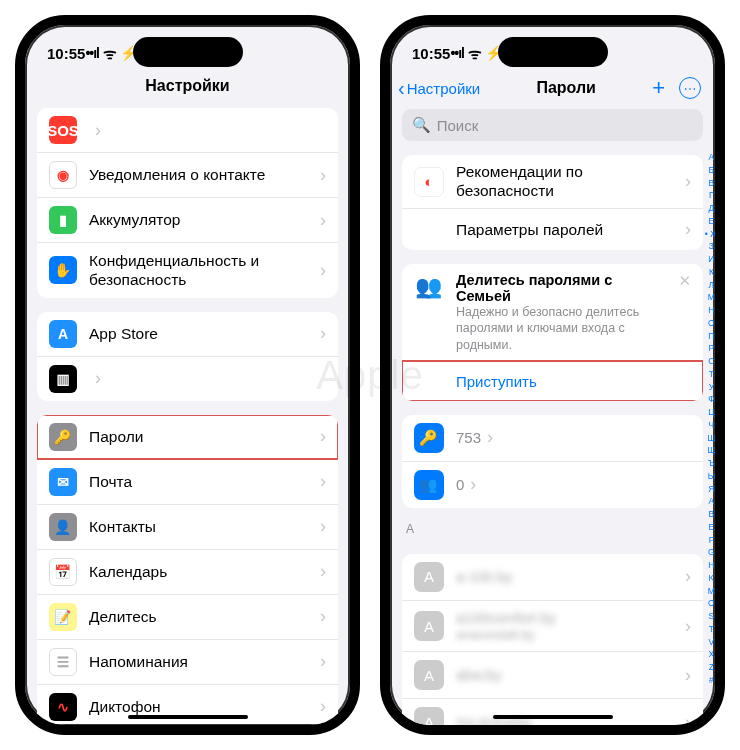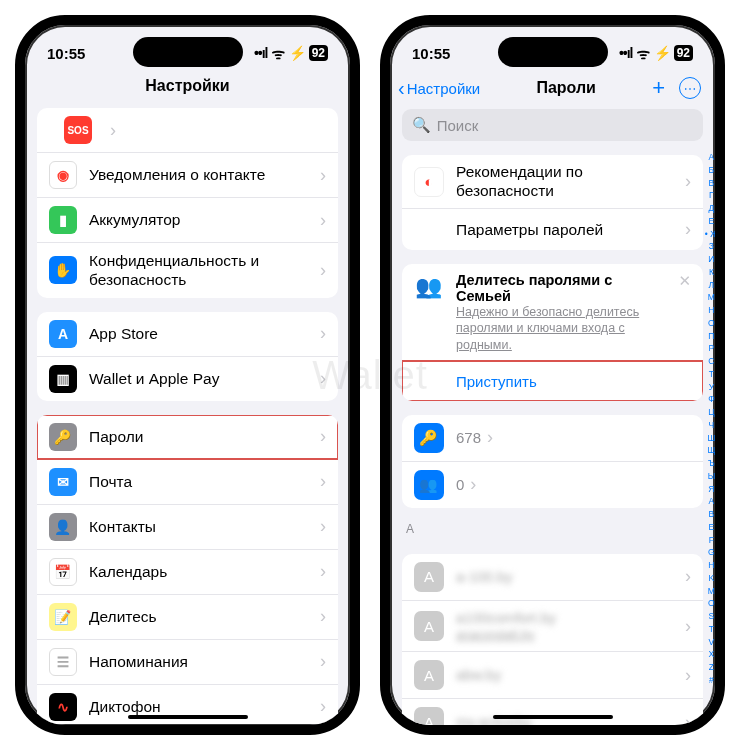--- a/index.html
+++ b/index.html
@@ -7,21 +7,21 @@
   .phone {
     width: 345px; height: 720px; background: #f2f2f7;
     border: 10px solid #000; border-radius: 50px; position: relative; overflow: hidden;
     box-shadow: inset 0 0 0 2px #333;
   }
   .notch {
     position: absolute; top: 12px; left: 50%; transform: translateX(-50%);
     width: 110px; height: 30px; background: #000; border-radius: 16px; z-index: 10;
   }
   .statusbar {
-    display: flex; justify-content: space-between; align-items: center;
+    display: flex; align-items: center;
     padding: 12px 22px 0; height: 44px; font-size: 15px; font-weight: 600;
   }
   .statusbar .right { display: flex; gap: 4px; align-items: center; font-size:14px;}
   .signal::before { content:"••ıl"; letter-spacing: -1px; font-weight: bold;}
   .wifi::before { content:"ᯤ"; font-size: 15px;}
   .battery { display: inline-flex; align-items: center; gap: 2px; }
   .battery .box { background:#000; color:#fff; border-radius:4px; padding: 1px 3px; font-size: 12px; font-weight: 700;}
   .navbar {
     text-align: center; font-size: 16px; font-weight: 600; padding: 8px 0 10px;
     position: relative; border-bottom: 0.5px solid rgba(0,0,0,0);
@@ -56,48 +56,48 @@
     background: #e4e4e9; border-radius: 9px; padding: 7px 10px; margin: 2px 12px 0;
     display: flex; align-items: center; gap: 6px; color: #8e8e93; font-size: 15px;
   }
   .content2 { height: calc(100% - 44px - 34px - 38px); overflow: hidden; padding: 0 12px 0 12px; position:relative;}
   .icon2 {
     width: 30px; height: 30px; border-radius: 7px; margin-right: 12px;
     display: flex; align-items: center; justify-content: center; flex-shrink: 0;
     color: #fff; font-size: 15px;
   }
   .close-x { color: #c7c7cc; font-size: 15px; padding-left: 8px;}
-  .subtext { font-size: 12.5px; color: #8e8e93; line-height: 1.3; text-decoration: underline; }
+  .subtext { font-size: 12.5px; color: #8e8e93; line-height: 1.3; }
   .link-row { color: #007aff; font-size: 15px; padding: 11px 9px 11px 54px; border-top: 0.5px solid #e5e5ea;}
   .section-header { font-size: 12px; color: #8e8e93; padding: 14px 4px 4px; }
   .blur-row .label, .blur-row .subtext { filter: blur(3px); color:#aaa; }
   .blur-row .icon2 { background:#ccc; color:#fff; }
   .az-index { position: absolute; right: -3px; top: 10px; font-size: 8.5px; color:#007aff; line-height: 1.5; text-align:center;}
   .watermark { position:fixed; top:50%; left:50%; transform:translate(-50%,-50%); font-size:40px; color:rgba(0,0,0,0.07); font-weight:400; pointer-events:none; z-index:100; letter-spacing:1px;}
 </style>
 </head>
 <body>
 
-<div class="watermark">Wallet</div>
+<div class="watermark">Apple</div>
 
 <div class="phone">
   <div class="notch"></div>
   <div class="statusbar">
     <span>10:55</span>
     <span class="right">
       <span class="signal"></span>
       <span class="wifi"></span>
       <span class="battery">⚡<span class="box">92</span></span>
     </span>
   </div>
   <div class="navbar">Настройки</div>
   <div class="content">
     <div class="group" id="g1" style="margin-top:2px;">
         <div class="row">
-          <div class="icon" style="background: rgb(255, 59, 48); font-size: 10px; margin-left: 15px;">SOS</div>
+          <div class="icon" style="background: rgb(255, 59, 48); font-size: 15px;">SOS</div>
           <span class="chev">›</span>
         </div>
         <div class="row">
           <div class="icon" style="background: rgb(255, 255, 255); border: 1px solid rgb(221, 221, 221); color: rgb(255, 59, 48);">◉</div>
           <div class="label">Уведомления о контакте</div>
           <span class="chev">›</span>
         </div>
         <div class="row">
           <div class="icon" style="background: rgb(52, 199, 89);">▮</div>
           <div class="label">Аккумулятор</div>
@@ -110,21 +110,20 @@
         </div>
       </div>
     <div class="group" id="g2">
         <div class="row">
           <div class="icon" style="background: rgb(30, 144, 255);">A</div>
           <div class="label">App Store</div>
           <span class="chev">›</span>
         </div>
         <div class="row">
           <div class="icon" style="background: rgb(0, 0, 0);">▥</div>
-          <div class="label">Wallet и Apple Pay</div>
           <span class="chev">›</span>
         </div>
       </div>
     <div class="group" id="g3">
         <div class="row highlighted">
           <div class="icon" style="background: rgb(142, 142, 147);">🔑</div>
           <div class="label">Пароли</div>
           <span class="chev">›</span>
         </div>
         <div class="row">
@@ -211,21 +210,21 @@
           <div class="subtext">Надежно и безопасно делитесь паролями и ключами входа с родными.</div>
         </div>
         <span class="close-x">✕</span>
       </div>
       <div class="link-row highlighted">Приступить</div>
     </div>
 
     <div class="group">
       <div class="row">
         <div class="icon2" style="background:#007aff;">🔑</div>
-        <span class="value">678</span>
+        <span class="value">753</span>
         <span class="chev">›</span>
       </div>
       <div class="row">
         <div class="icon2" style="background:#007aff;">👥</div>
         <span class="value">0</span>
         <span class="chev">›</span>
       </div>
     </div>
 
     <div class="section-header">A</div>

